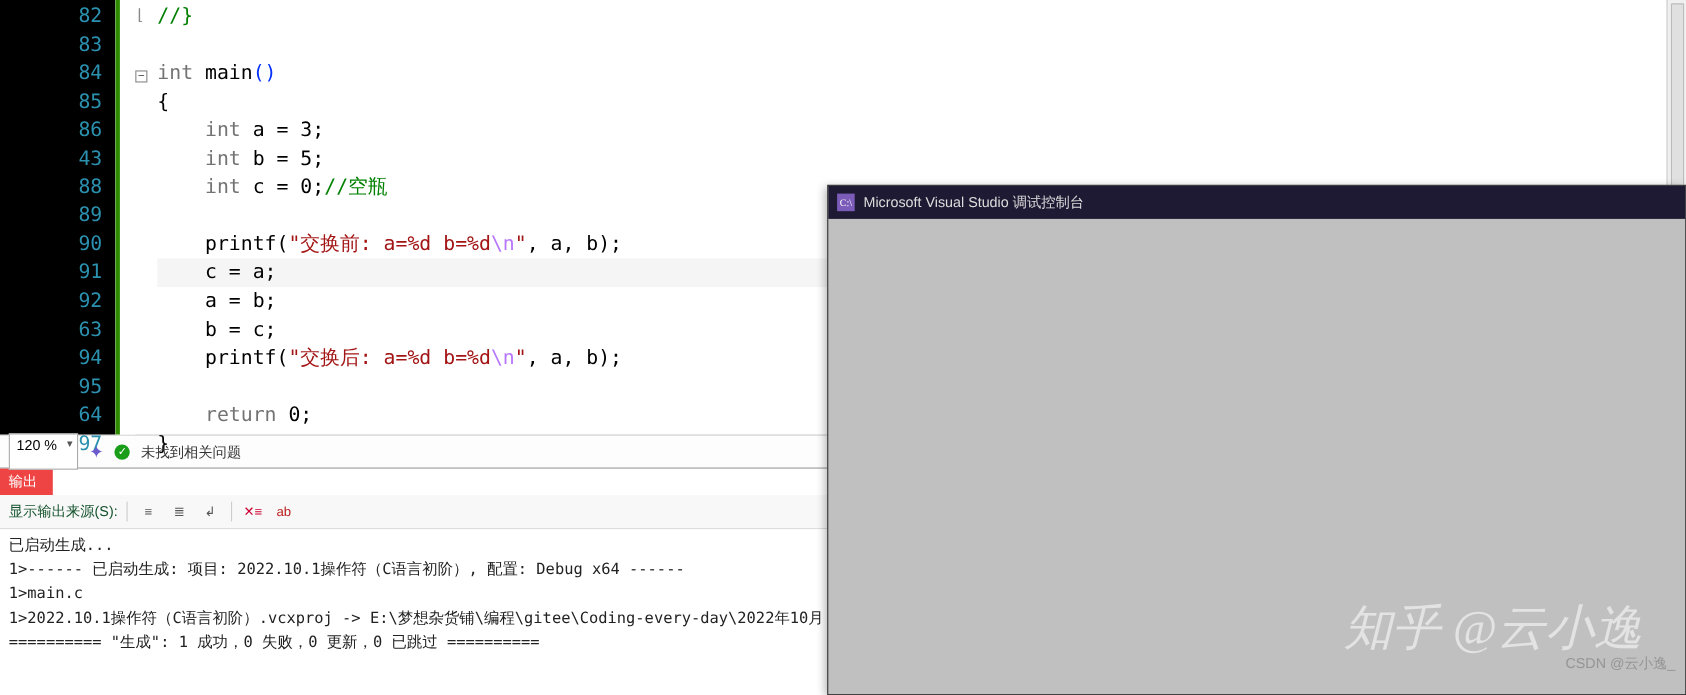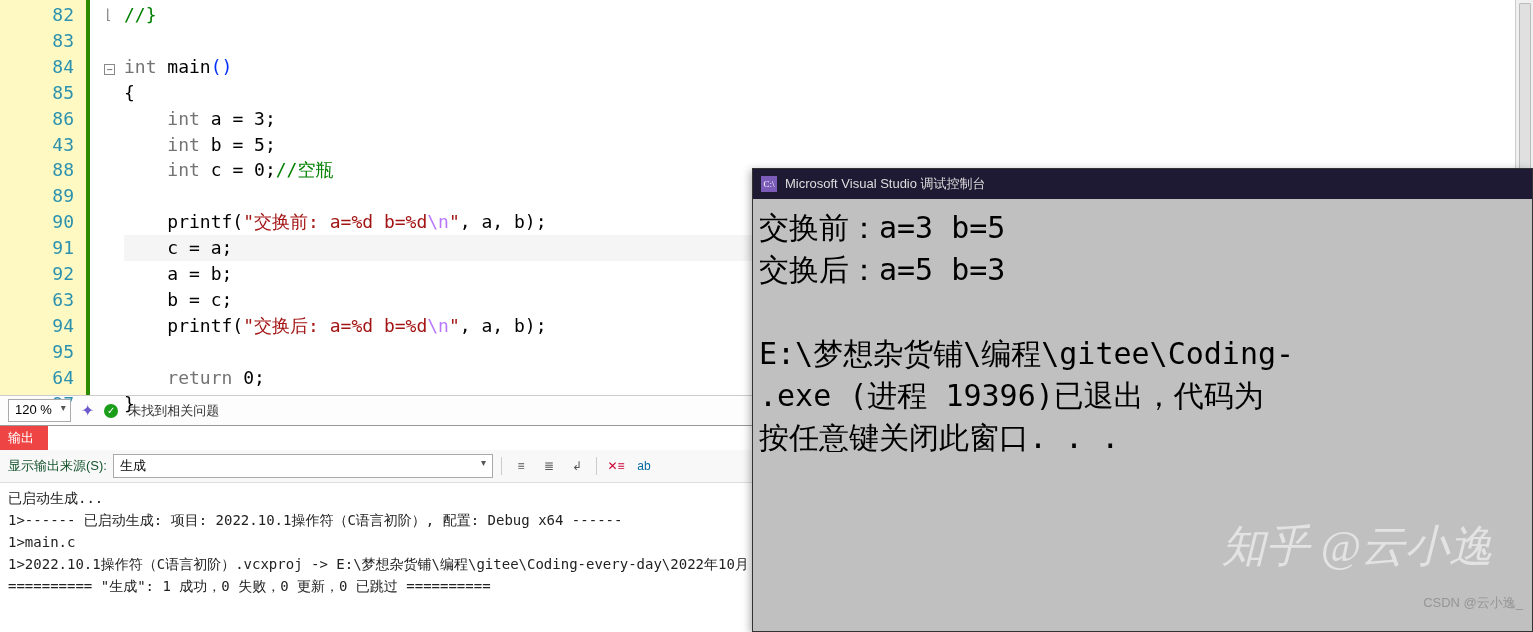--- a/index.html
+++ b/index.html
@@ -1,39 +1,39 @@
 <!DOCTYPE html>
 <html><head>
 <meta charset="utf-8">
 <style>
 * { margin: 0; padding: 0; box-sizing: border-box; }
 body { font-family: "Segoe UI", Arial, sans-serif; font-size: 13px; background: #fff; width: 1533px; height: 632px; overflow: hidden; position: relative; }
 
 
 .editor-container { display: flex; height: 395px; background: #fff; border-right: 1px solid #ccc; }
-.gutter { width: 86px; background: #fef9c3; text-align: right; padding-right: 12px; color: #2b91af; font-family: Consolas, monospace; font-size: 18px; line-height: 25.9px; padding-top: 2px; }
+.gutter { width: 105px; background: #000000; text-align: right; padding-right: 12px; color: #2b91af; font-family: Consolas, monospace; font-size: 18px; line-height: 25.9px; padding-top: 2px; }
 .gutter .ln { display: block; }
 .margin-strip { width: 18px; background: #fff; position: relative; }
 .green-bar { position: absolute; left: 0; top: 0; width: 4px; height: 100%; background: #2e8b00; }
 .fold-col { width: 16px; position: relative; font-family: Consolas, monospace; font-size: 14px; color: #888; line-height: 25.9px; padding-top: 2px; }
 .fold-box { display: inline-block; width: 11px; height: 11px; border: 1px solid #888; text-align: center; line-height: 9px; font-size: 10px; color: #555; background: #fff; position: relative; top: 2px; }
 .code { flex: 1; font-family: Consolas, "Microsoft YaHei", monospace; font-size: 18px; line-height: 25.9px; white-space: pre; padding-top: 2px; padding-left: 4px; color: #000; }
 .code .line { display: block; min-height: 25.9px; }
 .kw { color: #737373; }
 .str { color: #a31515; }
 .esc { color: #b776fb; }
 .cmt { color: #008000; }
 .paren { color: #0431fa; }
 .hl-line { background: #f5f5f5; }
 .right-edge { position: absolute; right: 0; top: 0; width: 18px; height: 395px; background: #f0f0f0; border-left: 1px solid #ccc; }
 .right-edge::before { content: ""; position: absolute; left: 3px; top: 3px; width: 10px; height: 388px; background: #e0e0e0; border: 1px solid #bbb; border-radius: 1px; }
 
 
 .status-strip { height: 30px; display: flex; align-items: center; border-top: 1px solid #ccc; padding: 0 8px; gap: 10px; background: #fdfdfd; }
-.zoom-box { border: 1px solid #aaa; padding: 2px 18px 4px 6px; font-size: 13px; position: relative; background: #fff; }
+.zoom-box { border: 1px solid #aaa; padding: 2px 18px 14px 6px; font-size: 13px; position: relative; background: #fff; }
 .zoom-box::after { content: "▾"; position: absolute; right: 4px; top: 2px; font-size: 10px; color: #555; }
 .bulb-icon { color: #6a5acd; font-size: 16px; }
 .check-icon { width: 14px; height: 14px; border-radius: 50%; background: #1a9e1a; color: #fff; display: inline-flex; align-items: center; justify-content: center; font-size: 10px; }
 .status-text { color: #333; }
 
 
 .output-panel { border-top: 1px solid #999; }
 .output-title { background: #ef4444; color: #fff; padding: 3px 8px; font-size: 13px; width: 48px; }
 .output-toolbar { display: flex; align-items: center; padding: 4px 8px; gap: 6px; border-bottom: 1px solid #ddd; background: #f8f8f8; }
 .out-label { color: #14532d; }
@@ -43,21 +43,21 @@
 .tb-sep { width: 1px; height: 18px; background: #ccc; margin: 0 2px; }
 .output-body { font-family: "Microsoft YaHei", Consolas, monospace; font-size: 14px; line-height: 22px; padding: 4px 8px; color: #222; white-space: pre; overflow: hidden; }
 
 
 .console-window { position: absolute; left: 752px; top: 168px; width: 781px; height: 464px; background: #c0c0c0; border: 1px solid #333; box-shadow: -2px 2px 8px rgba(0,0,0,0.3); }
 .console-title { height: 30px; background: #1f1a33; color: #ddd; display: flex; align-items: center; padding: 0 8px; font-size: 13px; gap: 8px; }
 .con-icon { width: 16px; height: 16px; background: #7b5cb8; display: inline-flex; align-items: center; justify-content: center; font-size: 9px; color: #fff; font-family: Consolas; }
 .console-body { font-family: "SimSun", "NSimSun", monospace; font-size: 30px; line-height: 42px; padding: 8px 6px; color: #000; white-space: pre; overflow: hidden; }
 
 
-.wm1 { position: absolute; right: 40px; bottom: 56px; font-size: 44px; color: rgba(255,255,255,0.55); font-style: italic; font-family: "Microsoft YaHei"; pointer-events: none; }
+.wm1 { position: absolute; right: 40px; bottom: 32px; font-size: 44px; color: rgba(255,255,255,0.55); font-style: italic; font-family: "Microsoft YaHei"; pointer-events: none; }
 .wm2 { position: absolute; right: 10px; bottom: 20px; font-size: 13px; color: rgba(120,120,120,0.6); pointer-events: none; }
 </style>
 </head>
 <body>
 
 <div class="editor-container">
   <div class="gutter" id="gutter">
       <span class="ln">82</span>
       <span class="ln">83</span>
       <span class="ln">84</span>
@@ -104,43 +104,36 @@
   <div class="zoom-box">120 %</div>
   <span class="bulb-icon">✦</span>
   <span class="check-icon">✓</span>
   <span class="status-text">未找到相关问题</span>
 </div>
 
 <div class="output-panel">
   <div class="output-title">输出</div>
   <div class="output-toolbar">
     <span class="out-label">显示输出来源(S):</span>
-    <div class="out-select">生成</div>
     <span class="tb-sep"></span>
     <span class="tb-btn">≡</span>
     <span class="tb-btn">≣</span>
     <span class="tb-btn">↲</span>
     <span class="tb-sep"></span>
     <span class="tb-btn" style="color:#c03;">✕≡</span>
-    <span class="tb-btn" style="color:#0369a1;">ab</span>
+    <span class="tb-btn" style="color:#b91c1c;">ab</span>
   </div>
   <div class="output-body" id="outbody">已启动生成...
 1&gt;------ 已启动生成: 项目: 2022.10.1操作符（C语言初阶）, 配置: Debug x64 ------
 1&gt;main.c
 1&gt;2022.10.1操作符（C语言初阶）.vcxproj -&gt; E:\梦想杂货铺\编程\gitee\Coding-every-day\2022年10月
 ========== "生成": 1 成功，0 失败，0 更新，0 已跳过 ==========</div>
 </div>
 
 <div class="console-window">
   <div class="console-title">
     <span class="con-icon">C:\</span>
     <span>Microsoft Visual Studio 调试控制台</span>
   </div>
-  <div class="console-body" id="conbody">交换前：a=3 b=5
-交换后：a=5 b=3
-
-E:\梦想杂货铺\编程\gitee\Coding-
-.exe (进程 19396)已退出，代码为
-按任意键关闭此窗口. . .</div>
 </div>
 
 <div class="wm1">知乎 @云小逸</div>
 <div class="wm2">CSDN @云小逸_</div>
 
 </body></html>

